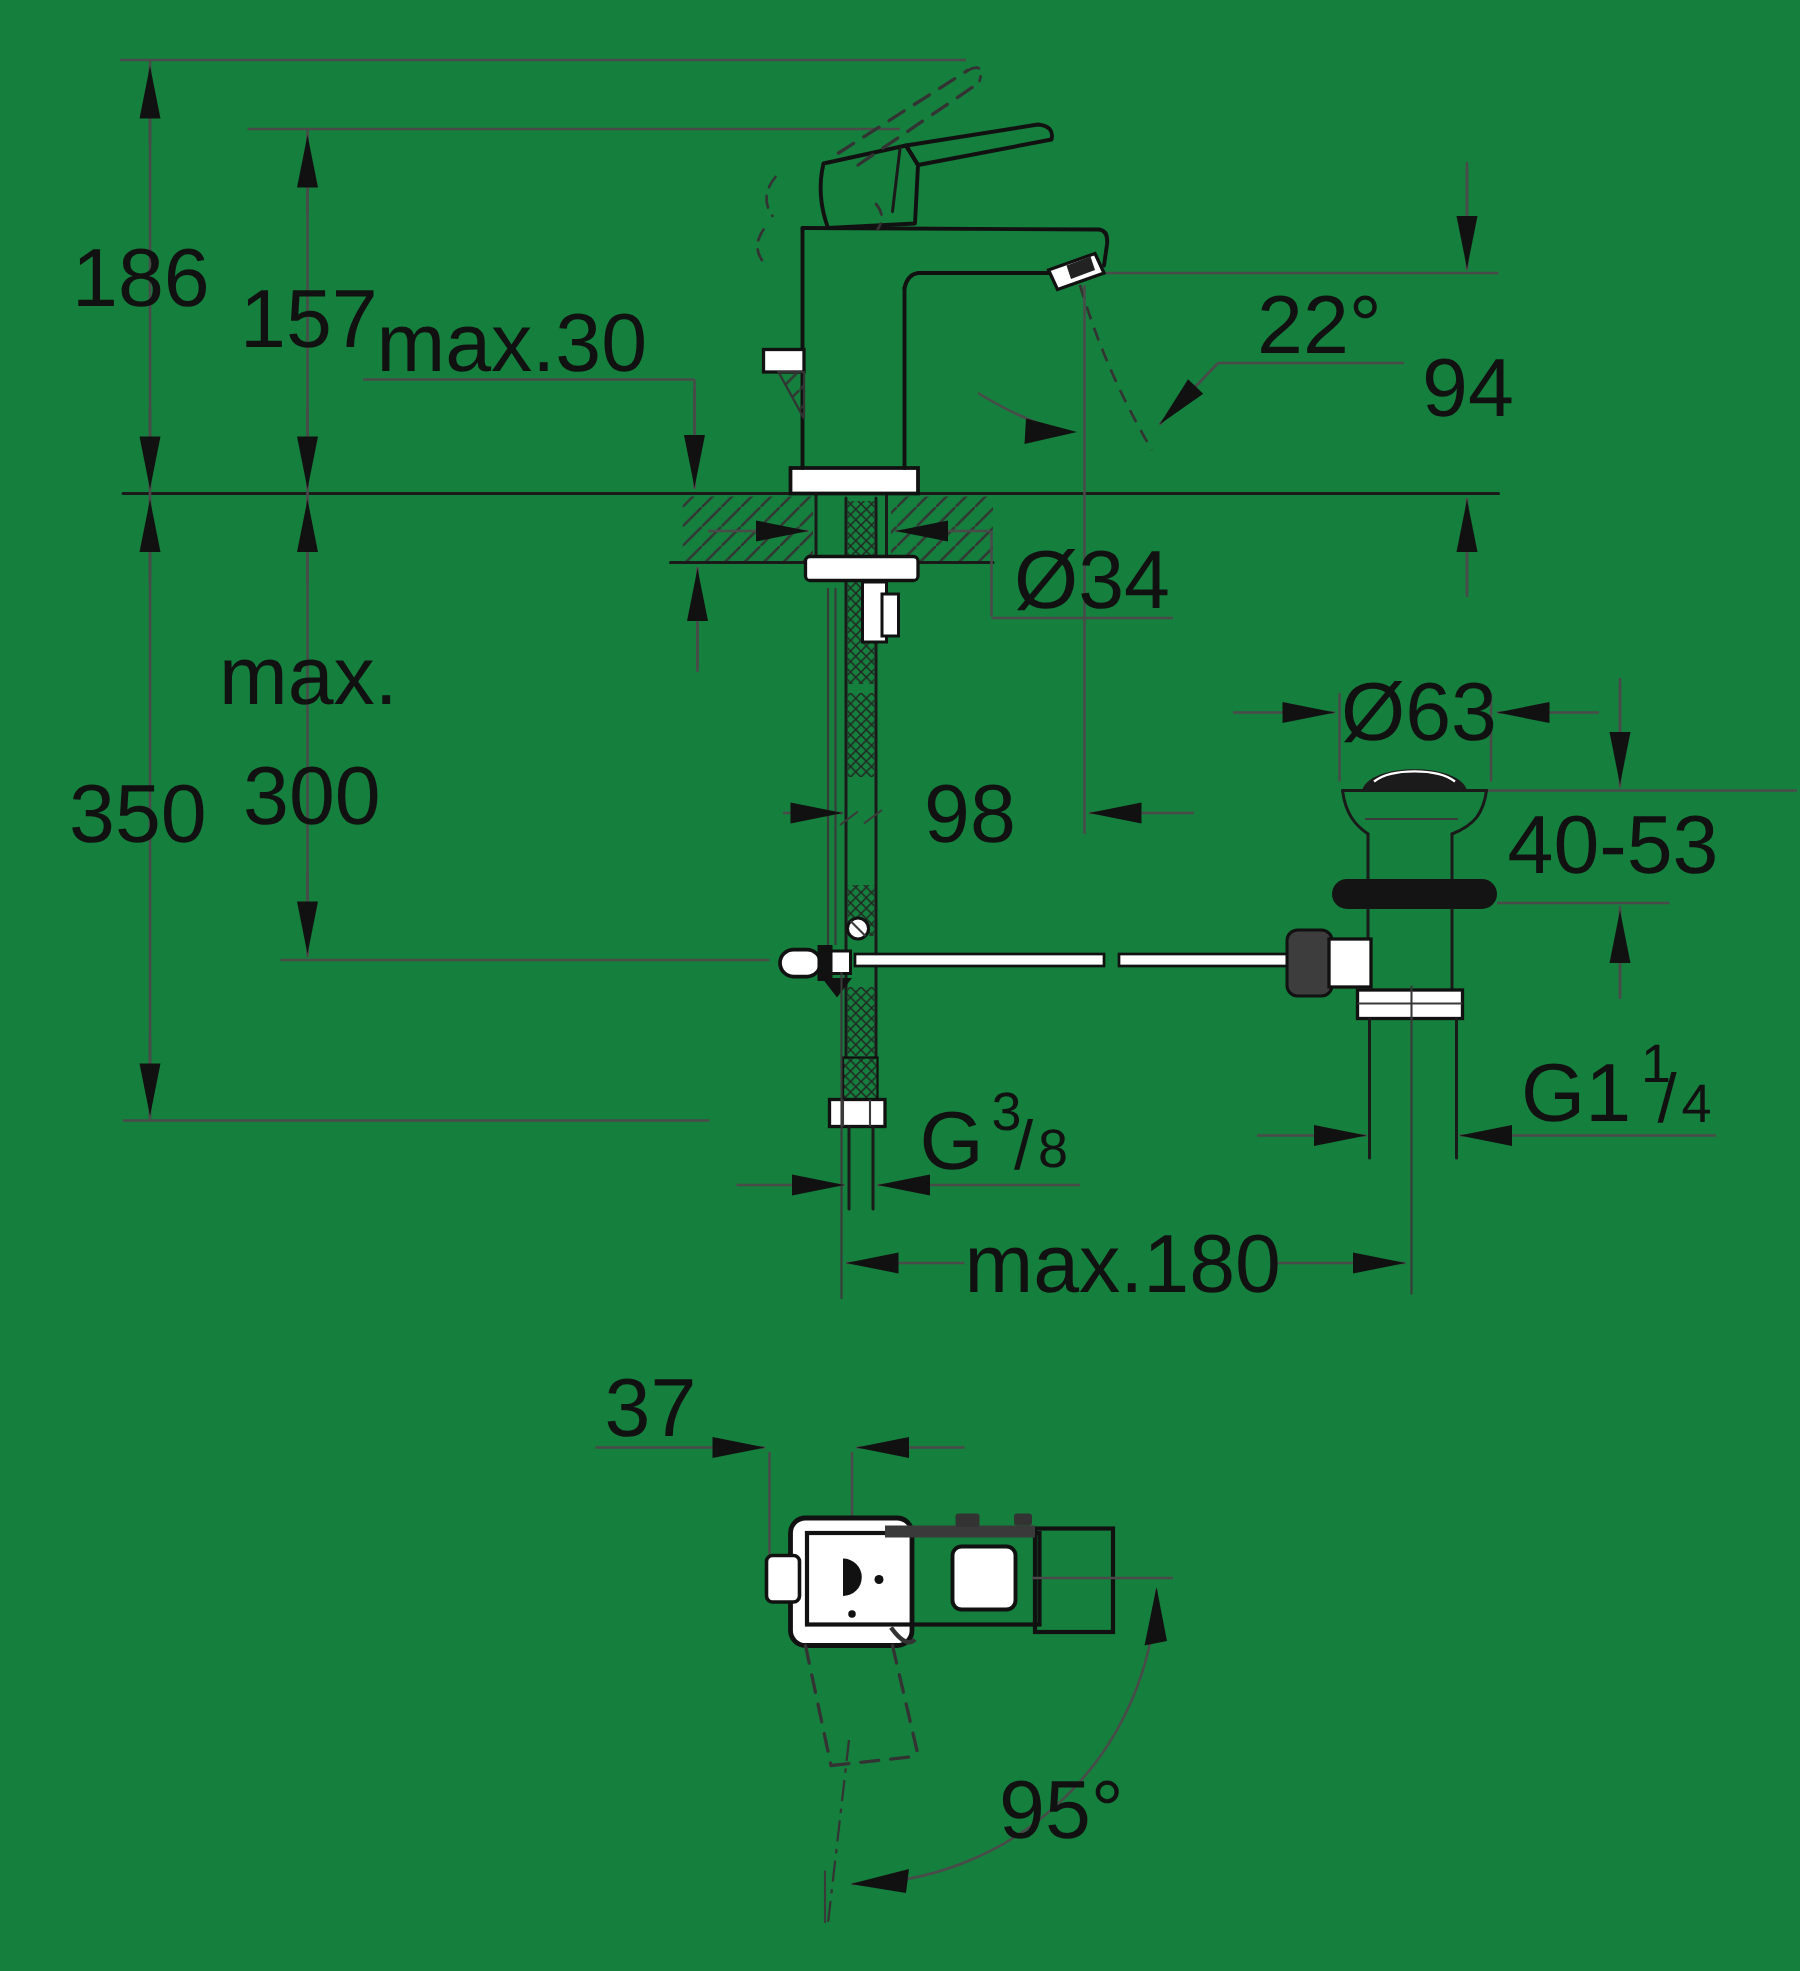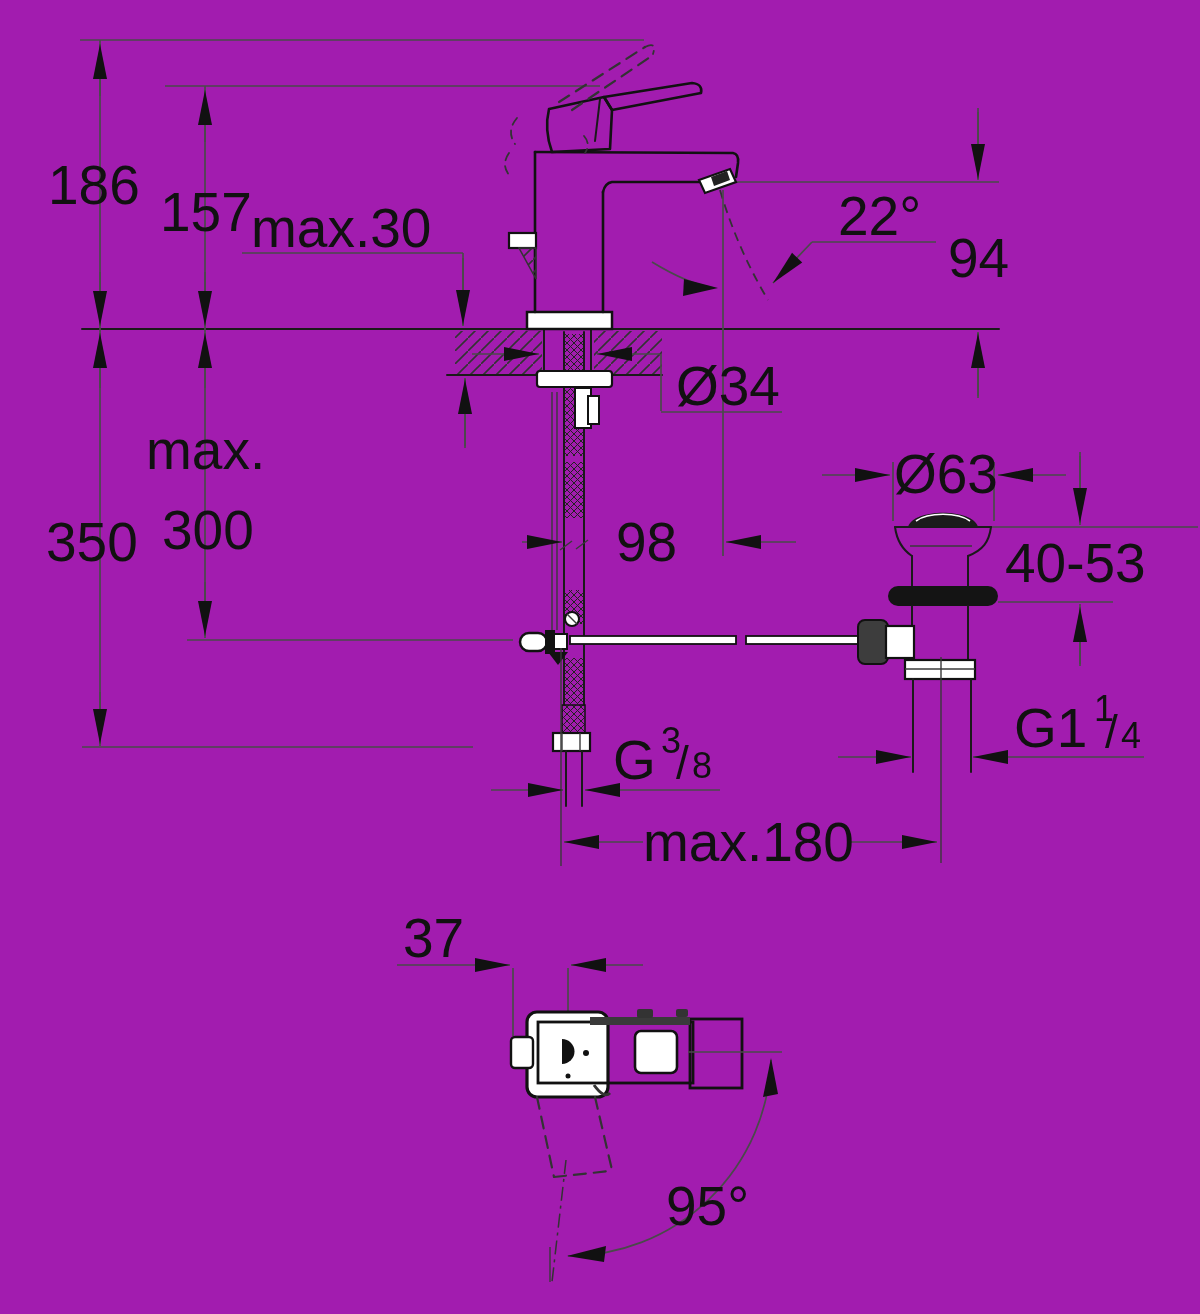--- a/index.html
+++ b/index.html
@@ -1,16 +1,16 @@
 <!DOCTYPE html>
 <html><head>
 <meta charset="utf-8">
 <style>
   html,body{margin:0;padding:0;background:#ffffff;}
-  .stage{position:relative;width:1200px;height:1314px;background:#a21caf;overflow:hidden;}
+  .stage{position:relative;width:1200px;height:1314px;background:#15803d;overflow:hidden;}
   svg{display:block;}
   .dim{font-family:"Liberation Sans", sans-serif;font-size:55px;fill:#111;}
   .small{font-family:"Liberation Sans", sans-serif;font-size:36px;fill:#111;}
   .slash{font-family:"Liberation Sans", sans-serif;font-size:46px;fill:#111;}
   .obj{stroke:#111;fill:none;stroke-width:2.6;stroke-linecap:round;stroke-linejoin:round;}
   .obj2{stroke:#1a1a1a;fill:none;stroke-width:2;stroke-linecap:round;}
   .thin{stroke:#4a4a4a;fill:none;stroke-width:1.7;}
   .ctr{stroke:#3a3a3a;fill:none;stroke-width:1.4;}
   .dash{stroke:#333;fill:none;stroke-width:2.2;stroke-dasharray:12 8;stroke-linecap:round;}
   .dashthin{stroke:#333;fill:none;stroke-width:1.8;stroke-dasharray:8 6;stroke-linecap:round;}

